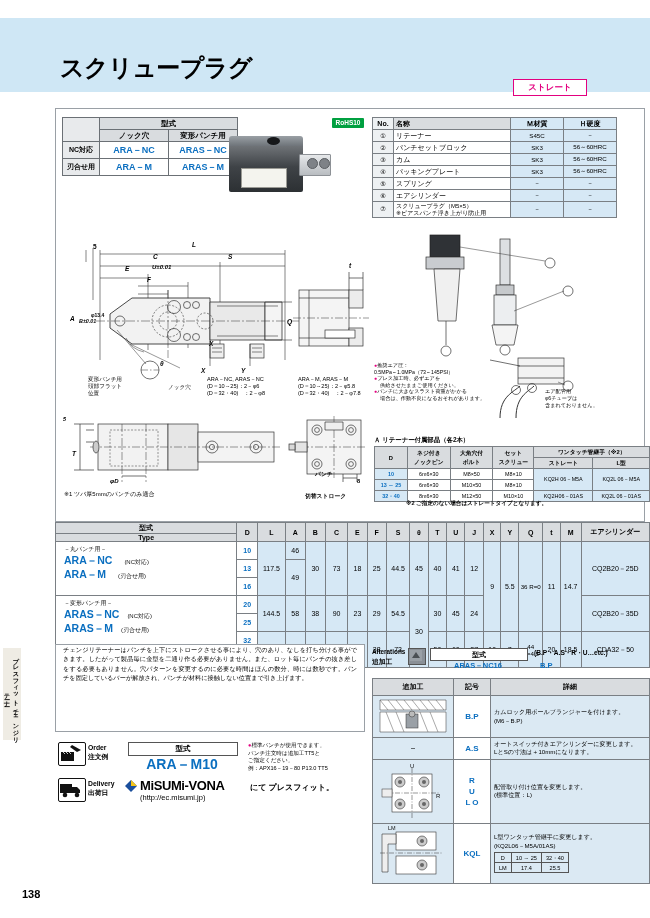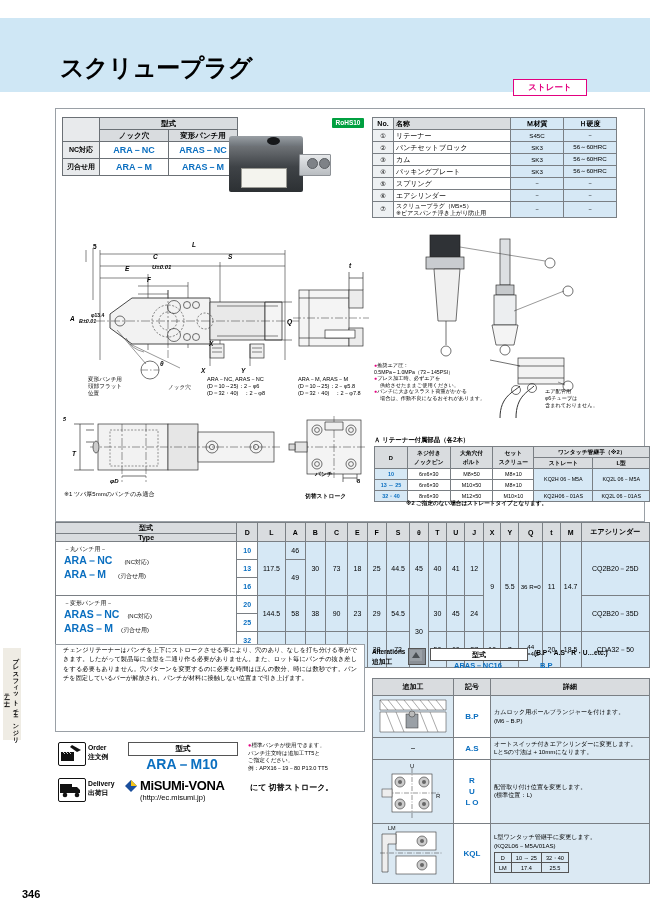--- a/index.html
+++ b/index.html
@@ -613,21 +613,21 @@
     </div>
     <div class="ordlbl" style="left:30px;top:38px;">Delivery</div>
     <div class="ordlbl" style="left:30px;top:47px;">出荷日</div>
     <div style="position:absolute;left:66px;top:37px;width:14px;height:14px;">
       <svg width="14" height="14" viewBox="0 0 14 14">
         <path d="M1 7 L7 1 L13 7 L7 13 Z" fill="#1a4f9c"></path>
         <path d="M7 1 L13 7 L7 7 Z" fill="#f5c518"></path>
       </svg>
     </div>
     <div style="position:absolute;left:82px;top:36px;font-size:13px;font-weight:bold;letter-spacing:-.4px;">MiSUMi-VONA</div>
-    <div style="position:absolute;left:192px;top:40px;font-size:8px;font-weight:bold;">にて 切替ストローク。</div>
+    <div style="position:absolute;left:192px;top:40px;font-size:8px;font-weight:bold;">にて プレスフィット。</div>
     <div style="position:absolute;left:82px;top:51px;font-size:7.5px;">(http://ec.misumi.jp)</div>
   </div>
 
   <div class="altbar">
     <div class="alt-t1">Alterations</div>
     <div class="alt-t2">追加工</div>
     <div class="alt-ic">
       <svg width="14" height="13" viewBox="0 0 14 13">
         <rect x="1" y="1" width="12" height="11" fill="#9aa0a6"></rect>
         <path d="M3 9 L7 3 L11 9 Z" fill="#4b5054"></path>
@@ -727,15 +727,15 @@
           </tr>
         </tbody>
             </table>
       </td>
     </tr>
   </tbody>
     </table>
 
   <div class="sidetab">プレスフィット
 チェンジリテーナー</div>
-  <div class="pgno">346</div>
+  <div class="pgno">138</div>
 
 </div>
 
 </body></html>

